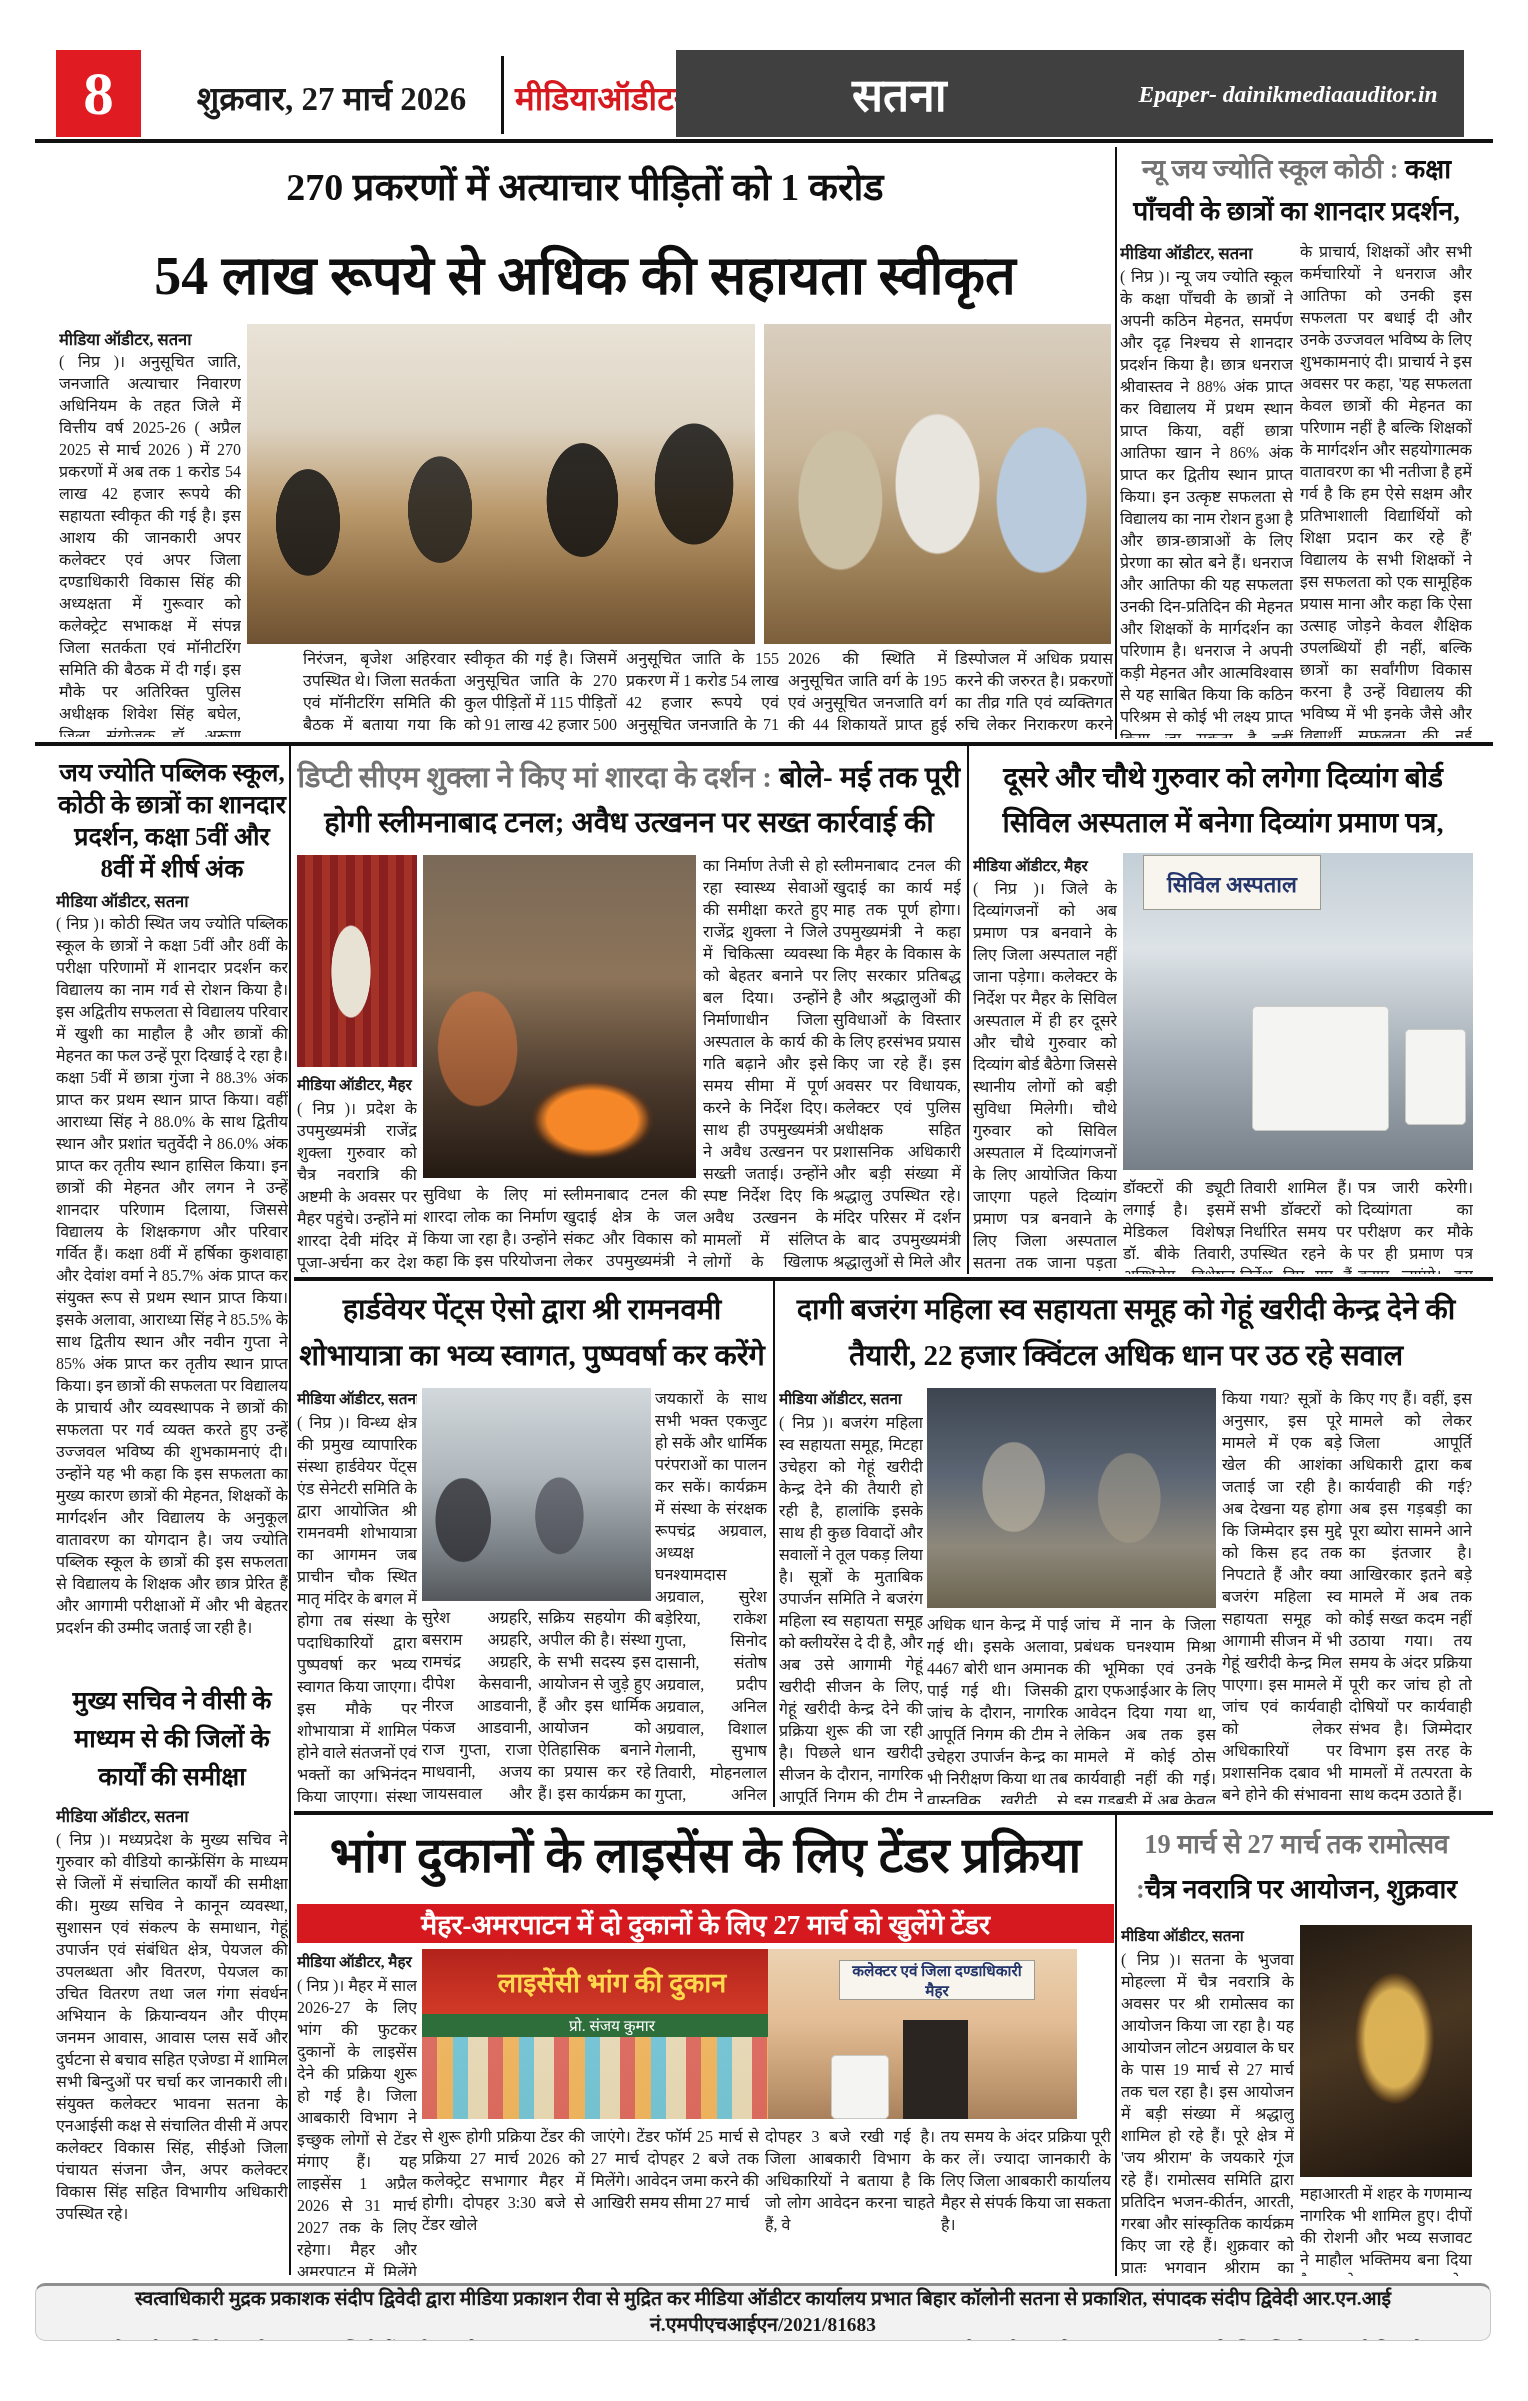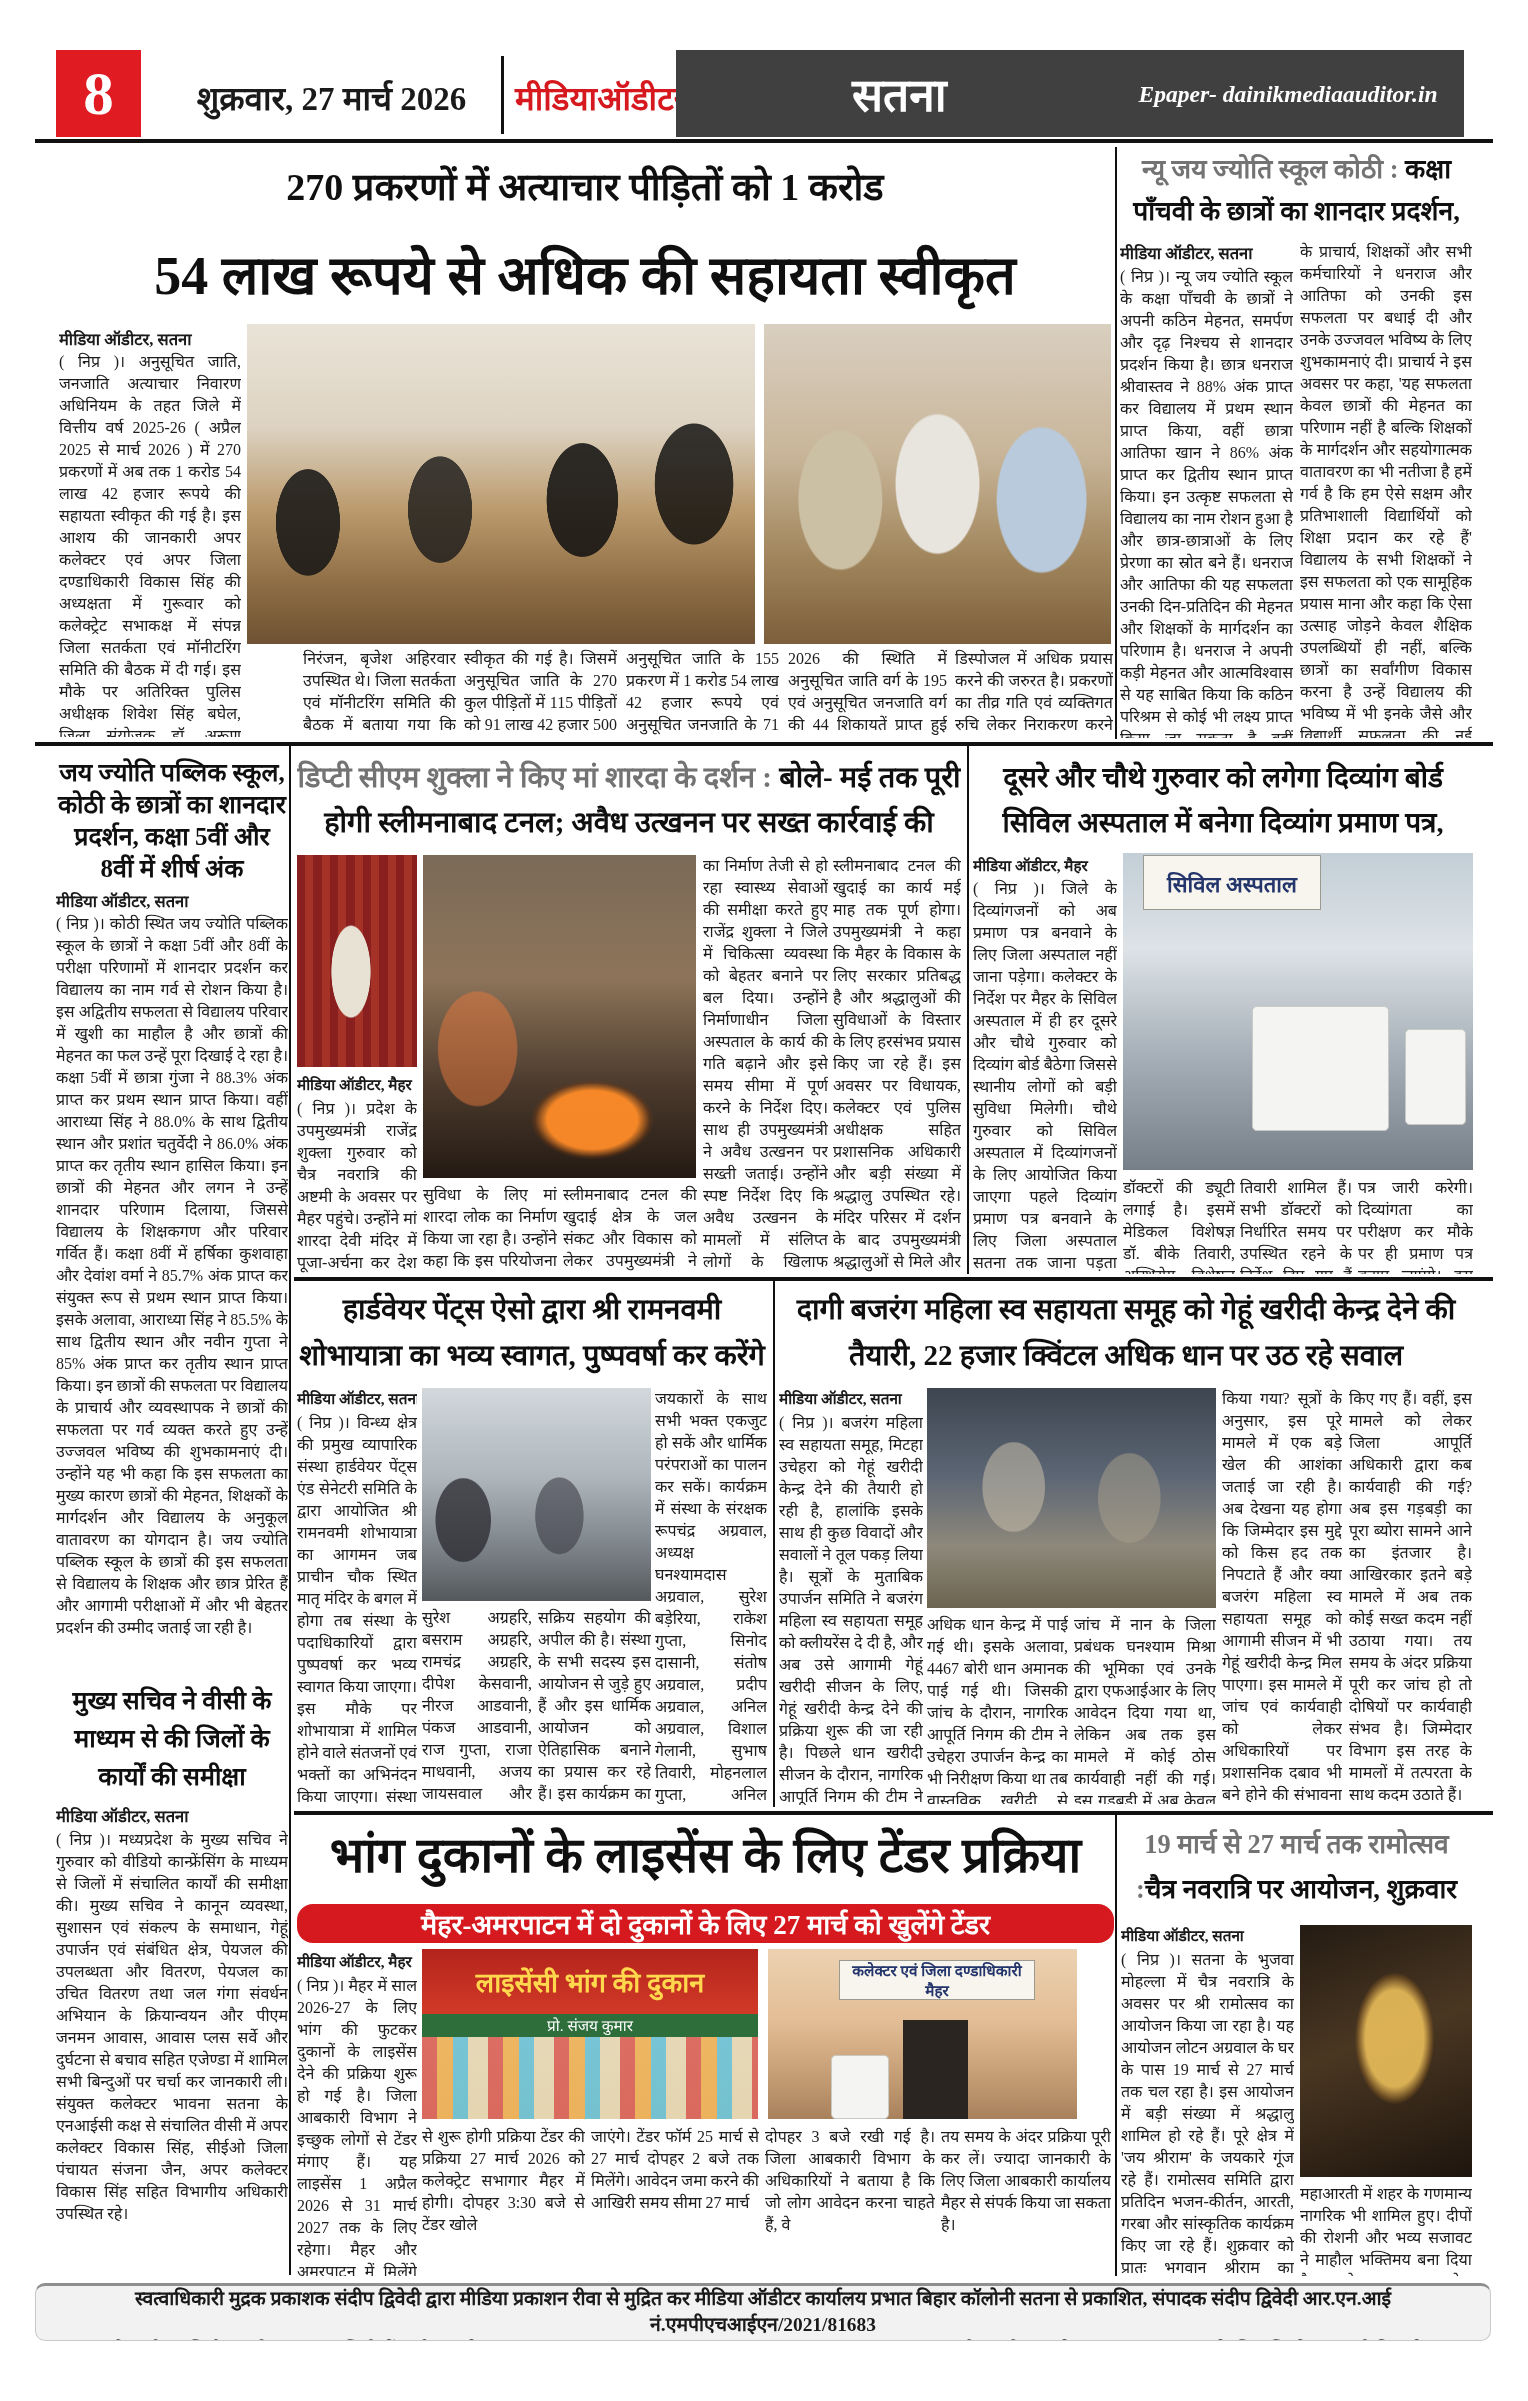--- a/index.html
+++ b/index.html
@@ -33,21 +33,21 @@
      linear-gradient(180deg,#7b6a58 0%,#8d7459 38%,#4a392c 72%,#241a13 100%);}
   .ph-hospital{background:linear-gradient(180deg,#c3ced6 0%,#dde3e7 30%,#a9b2ba 62%,#767f87 100%);}
   .ph-procession{background:
      radial-gradient(ellipse 47px 71px at 18% 62%, rgba(40,40,45,.75) 0 58%, transparent 60%),
      radial-gradient(ellipse 41px 65px at 60% 60%, rgba(60,60,70,.6) 0 58%, transparent 60%),
      linear-gradient(180deg,#d2d8dc 0%,#aeb6bb 42%,#7e858a 74%,#54585c 100%);}
   .ph-wheat{background:
      radial-gradient(ellipse 53px 76px at 30% 45%, rgba(200,190,170,.55) 0 58%, transparent 60%),
      radial-gradient(ellipse 53px 76px at 70% 50%, rgba(170,160,140,.5) 0 58%, transparent 60%),
      linear-gradient(180deg,#3d4550 0%,#5c6674 40%,#8e887b 72%,#6b644f 100%);}
-  .ph-shop{background:linear-gradient(180deg,#efe7d2 0%,#e7d9b8 45%,#d9c392 100%);}
+  .ph-shop{background:linear-gradient(180deg,#efe7d2 0%,#e7d9b8 45%,#d9c392 100%);padding-left:44px;}
   .ph-shop .sign{position:absolute;left:0;top:0;width:100%;height:38%;background:linear-gradient(180deg,#b3231c,#d23a27);color:#ffd84d;font-weight:bold;font-size:27px;display:flex;align-items:center;justify-content:center;}
   .ph-shop .strip{position:absolute;left:0;top:38%;width:100%;height:14%;background:#2e6e3b;color:#fff;font-size:15.3px;display:flex;align-items:center;justify-content:center;}
   .ph-shop .shelves{position:absolute;left:0;bottom:0;width:100%;height:48%;background:repeating-linear-gradient(90deg,#d9534f 0 15.3px,#f0ad4e 15.3px 31px,#5bc0de 31px 46px,#e7d9b8 46px 66px);opacity:.8;}
   .ph-collector{background:linear-gradient(180deg,#ecd2b2 0%,#e3bd95 42%,#c29a72 78%,#a8815c 100%);}
   .board{position:absolute;background:#f7f5ee;color:#24356b;font-weight:bold;display:flex;align-items:center;justify-content:center;text-align:center;border:1.2px solid #9a9a90;}
   .door{position:absolute;background:#2a2521;}
   .van{position:absolute;background:#f4f4f2;border:1.2px solid #c9c9c4;border-radius:4.7px;}
   .ph-deity{background:
      radial-gradient(ellipse 53px 88px at 55% 45%, rgba(235,190,90,.9) 0 55%, rgba(160,110,40,.4) 70%, transparent 75%),
      linear-gradient(160deg,#241b13 0%,#4a3722 45%,#1e150e 100%);}
@@ -139,21 +139,21 @@
 <div class="abs txt" style="left:779px;top:1412px;width:144px;height:393px;">( निप्र )। बजरंग महिला स्व सहायता समूह, मिटहा उचेहरा को गेहूं खरीदी केन्द्र देने की तैयारी हो रही है, हालांकि इसके साथ ही कुछ विवादों और सवालों ने तूल पकड़ लिया है। सूत्रों के मुताबिक उपार्जन समिति ने बजरंग महिला स्व सहायता समूह को क्लीयरेंस दे दी है, और अब उसे आगामी गेहूं खरीदी सीजन के लिए, गेहूं खरीदी केन्द्र देने की प्रक्रिया शुरू की जा रही है। पिछले धान खरीदी सीजन के दौरान, नागरिक आपूर्ति निगम की टीम ने 10 जनवरी 2026 को बजरंग महिला स्व सहायता समूह के केन्द्र का अचानक निरीक्षण किया था। निरीक्षण में यह पाया गया था कि वास्तविक खरीदी से 22 हजार क्विंटल</div>
 <div class="abs photo ph-wheat" style="left:927px;top:1388px;width:289px;height:220px;"></div>
 <div class="abs txt" style="left:927px;top:1614px;width:141px;height:190px;">अधिक धान केन्द्र में पाई गई थी। इसके अलावा, 4467 बोरी धान अमानक पाई गई थी। जिसकी जांच के दौरान, नागरिक आपूर्ति निगम की टीम ने उचेहरा उपार्जन केन्द्र का भी निरीक्षण किया था तब वास्तविक खरीदी से अधिक धान पाई गई थी।</div>
 <div class="abs txt" style="left:1074px;top:1614px;width:142px;height:190px;">जांच में नान के जिला प्रबंधक घनश्याम मिश्रा की भूमिका एवं उनके द्वारा एफआईआर के लिए आवेदन दिया गया था, लेकिन अब तक इस मामले में कोई ठोस कार्यवाही नहीं की गई। इस गड़बड़ी में अब केवल नोटिस जारी हुए हैं।</div>
 <div class="abs txt" style="left:1222px;top:1388px;width:120px;height:416px;">किया गया? सूत्रों के अनुसार, इस पूरे मामले में एक बड़े खेल की आशंका जताई जा रही है। अब देखना यह होगा कि जिम्मेदार इस मुद्दे को किस हद तक निपटाते हैं और क्या बजरंग महिला स्व सहायता समूह को आगामी सीजन में भी गेहूं खरीदी केन्द्र मिल पाएगा। इस मामले में जांच एवं कार्यवाही को लेकर अधिकारियों पर प्रशासनिक दबाव भी बने होने की संभावना जताई जा रही है। जिससे आगे की कार्यवाही पर प्रभाव पड़ रहा है। इस मामले में जल्दी कार्यवाही होगी, उतना ही अधिक विश्वास आम नागरिकों में बनेगा कि प्रशासन और विभाग इस मामले में गंभीर है। गौरतलब है कि गड़बड़ी पर अब तक सिर्फ तात्कालिक नोटिस ही जारी</div>
 <div class="abs txt" style="left:1349px;top:1388px;width:123px;height:416px;">किए गए हैं। वहीं, इस मामले को लेकर जिला आपूर्ति अधिकारी द्वारा कब कार्यवाही की गई? अब इस गड़बड़ी का पूरा ब्योरा सामने आने का इंतजार है। आखिरकार इतने बड़े मामले में अब तक कोई सख्त कदम नहीं उठाया गया। तय समय के अंदर प्रक्रिया पूरी कर जांच हो तो दोषियों पर कार्यवाही संभव है। जिम्मेदार विभाग इस तरह के मामलों में तत्परता के साथ कदम उठाते हैं।</div>
 
 <div class="abs rule-h" style="left:294px;top:1811px;width:1199px;"></div>
 
 <div class="abs hl" style="left:297px;top:1820px;width:817px;height:78px;font-size:49px;">भांग दुकानों के लाइसेंस के लिए टेंडर प्रक्रिया शुरू</div>
-<div class="abs redbar" style="left:297px;top:1904px;width:817px;height:39px;border-radius:16px;">
+<div class="abs redbar" style="left:297px;top:1904px;width:817px;height:39px;">
     <span>मैहर-अमरपाटन में दो दुकानों के लिए 27 मार्च को खुलेंगे टेंडर</span>
   </div>
 <div class="abs byline" style="left:297px;top:1951px;width:120px;font-size:15.3px;">मीडिया ऑडीटर, मैहर</div>
 <div class="abs txt" style="left:297px;top:1975px;width:120px;height:301px;">( निप्र )। मैहर में साल 2026-27 के लिए भांग की फुटकर दुकानों के लाइसेंस देने की प्रक्रिया शुरू हो गई है। जिला आबकारी विभाग ने इच्छुक लोगों से टेंडर मंगाए हैं। यह लाइसेंस 1 अप्रैल 2026 से 31 मार्च 2027 तक के लिए रहेगा। मैहर और अमरपाटन में मिलेंगे लाइसेंस जानकारी के मुताबिक मैहर और अमरपाटन में दो दुकानों के लिए लाइसेंस जारी किए जाएंगे। इन दोनों दुकानों का कुल आरक्षित मूल्य 25 लाख 16 हजार 489 रुपए रखा गया है। वहीं, आवेदन करने के लिए 10 प्रतिशत यानी 2 लाख 51 हजार 649 रुपए की अमानत राशि तय की गई है। 27 मार्च</div>
 <div class="abs photo ph-shop" style="left:422px;top:1949px;width:336px;height:170px;">
   <div class="sign">लाइसेंसी भांग की दुकान</div>
   <div class="strip">प्रो. संजय कुमार</div>
   <div class="shelves"></div>
 </div>
 <div class="abs photo ph-collector" style="left:768px;top:1949px;width:309px;height:170px;">

